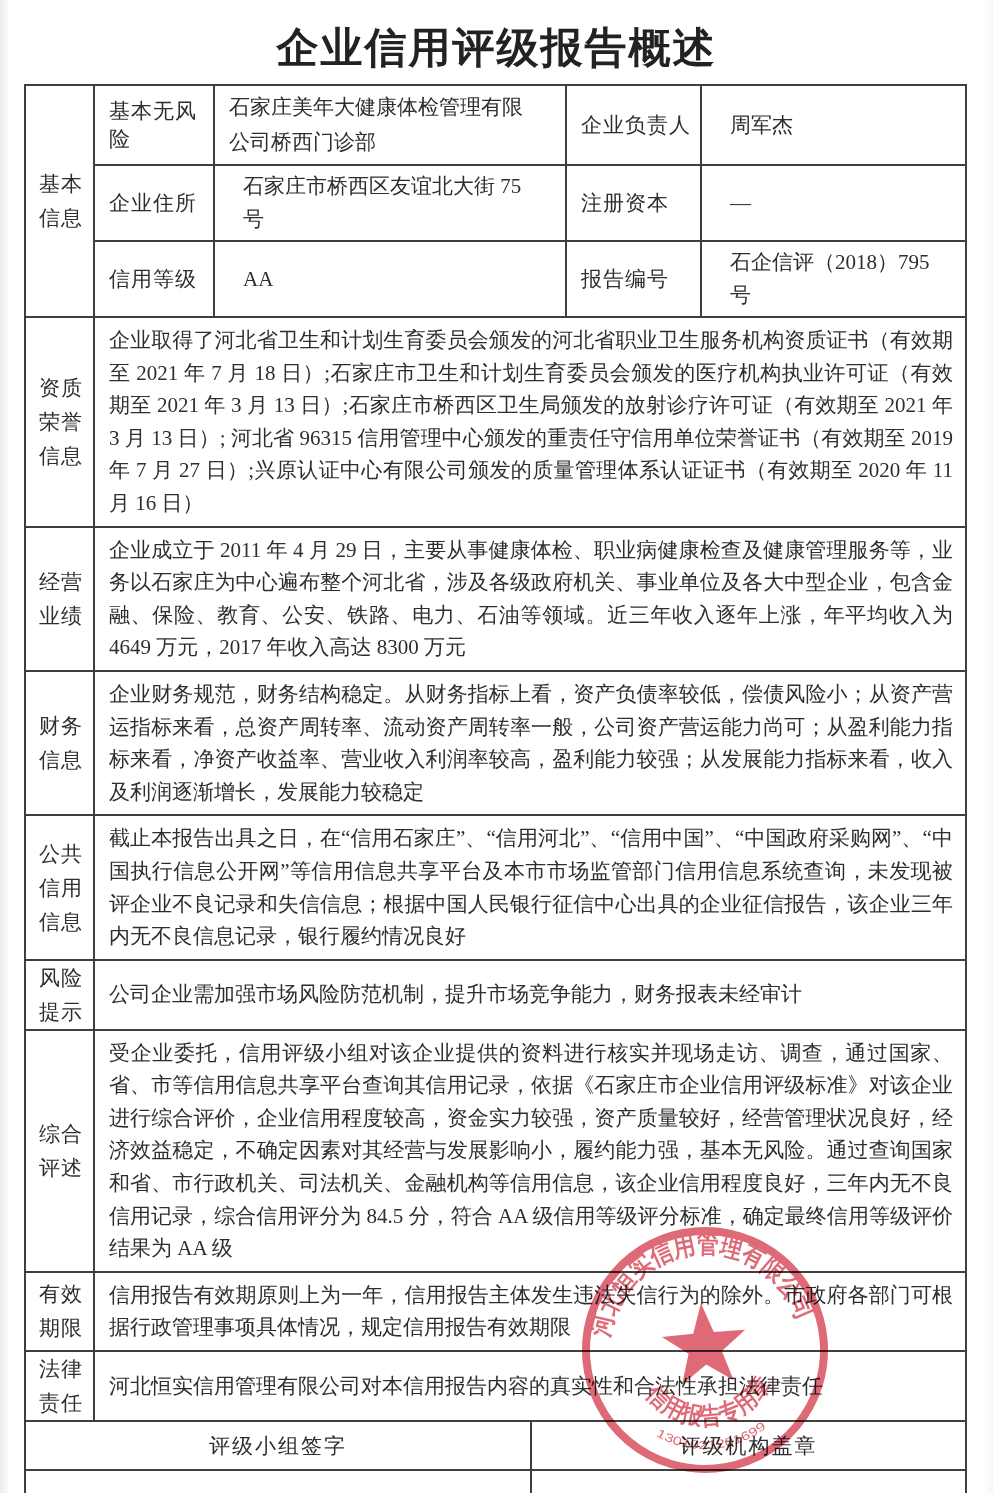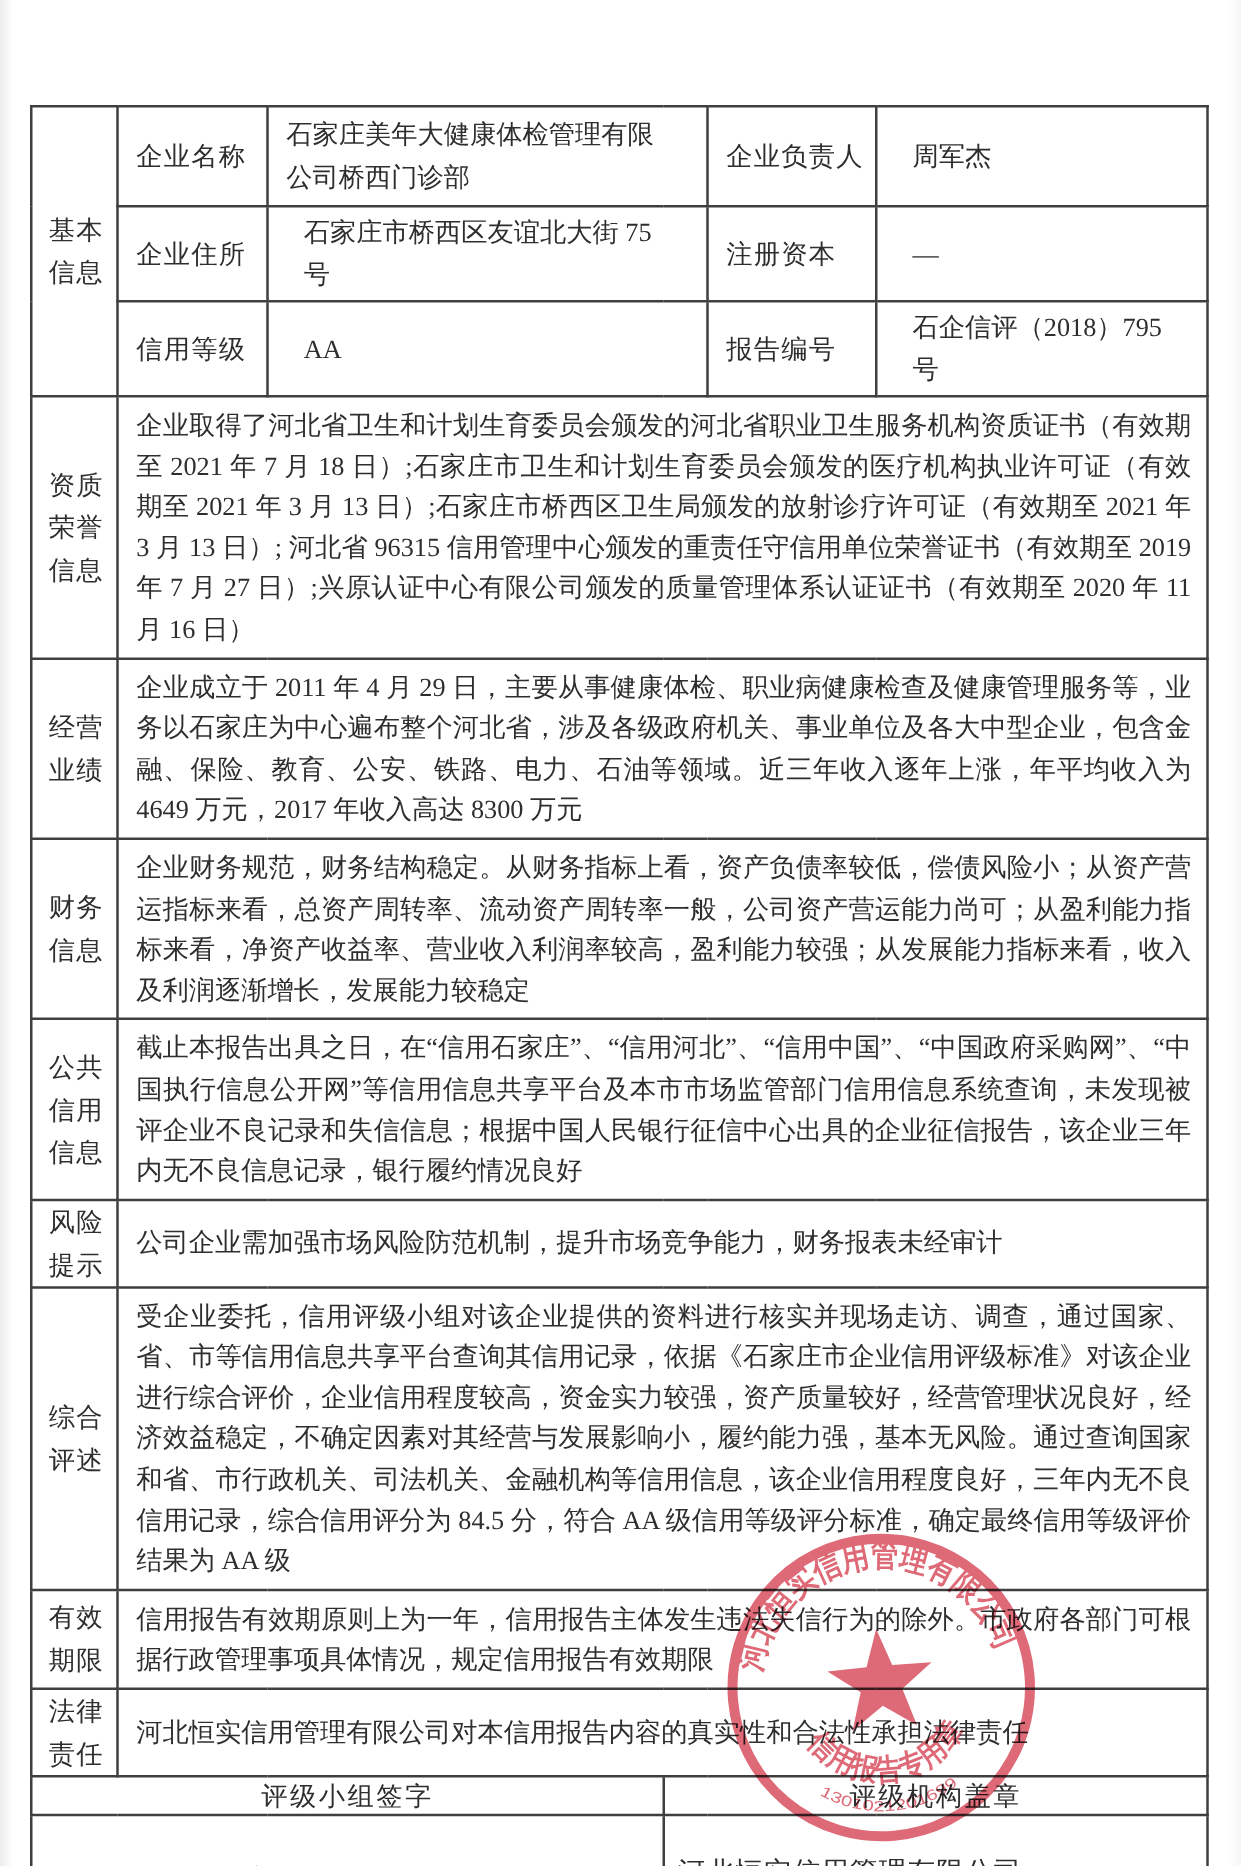--- a/index.html
+++ b/index.html
@@ -62,21 +62,21 @@
   tr.h1 { height: 68px; }
   tr.h2 { height: 42px; }
   tr.r-qual { height: 195px; }
   tr.r-biz  { height: 125px; }
   tr.r-fin  { height: 132px; }
   tr.r-pub  { height: 130px; }
   tr.r-risk { height: 63px; }
   tr.r-sum  { height: 230px; }
   tr.r-val  { height: 70px; }
   tr.r-law  { height: 55px; font-family: Liberation Serif, serif; }
-  tr.r-sigh { height: 31px; }
+  tr.r-sigh { height: 49px; }
   tr.r-sigb { height: 160px; }
 
   td.sig-header { text-align: center; font-size: 22px; letter-spacing: 2px; }
   td.sig-body { position: relative; vertical-align: top; }
   .leader-label { position: absolute; left: 16px; top: 36px; font-size: 22px; }
   .company-name { position: absolute; left: 10px; top: 30px; font-size: 22px; letter-spacing: 1px; }
   .signature-svg { position: absolute; left: 85px; top: 58px; }
 
   .seal {
     position: absolute;
@@ -87,35 +87,36 @@
     transform: rotate(-5deg);
     pointer-events: none;
     z-index: 5;
   }
 </style>
 </head>
 <body>
 
 <div class="page">
 
+  <div class="title">企业信用评级报告概述</div>
 
   <table class="report">
     <colgroup>
       <col class="c1">
         <col class="c2">
         <col class="c3">
         <col class="c4">
         <col class="c5">
         <col class="c6">
     </colgroup>
 
     <tbody>
         <tr class="h1">
       <td class="sec-label" rowspan="3">基本信息</td>
-      <td class="field-label">企业名称</td>
+      <td class="field-label">基本无风险</td>
       <td class="name-value" colspan="2">石家庄美年大健康体检管理有限公司桥西门诊部</td>
       <td class="field-label">企业负责人</td>
       <td class="field-value">周军杰</td>
     </tr>
     <tr class="h2">
       <td class="field-label">企业住所</td>
       <td class="field-value" colspan="2">石家庄市桥西区友谊北大街 75 号</td>
       <td class="field-label">注册资本</td>
       <td class="field-value">—</td>
     </tr>

